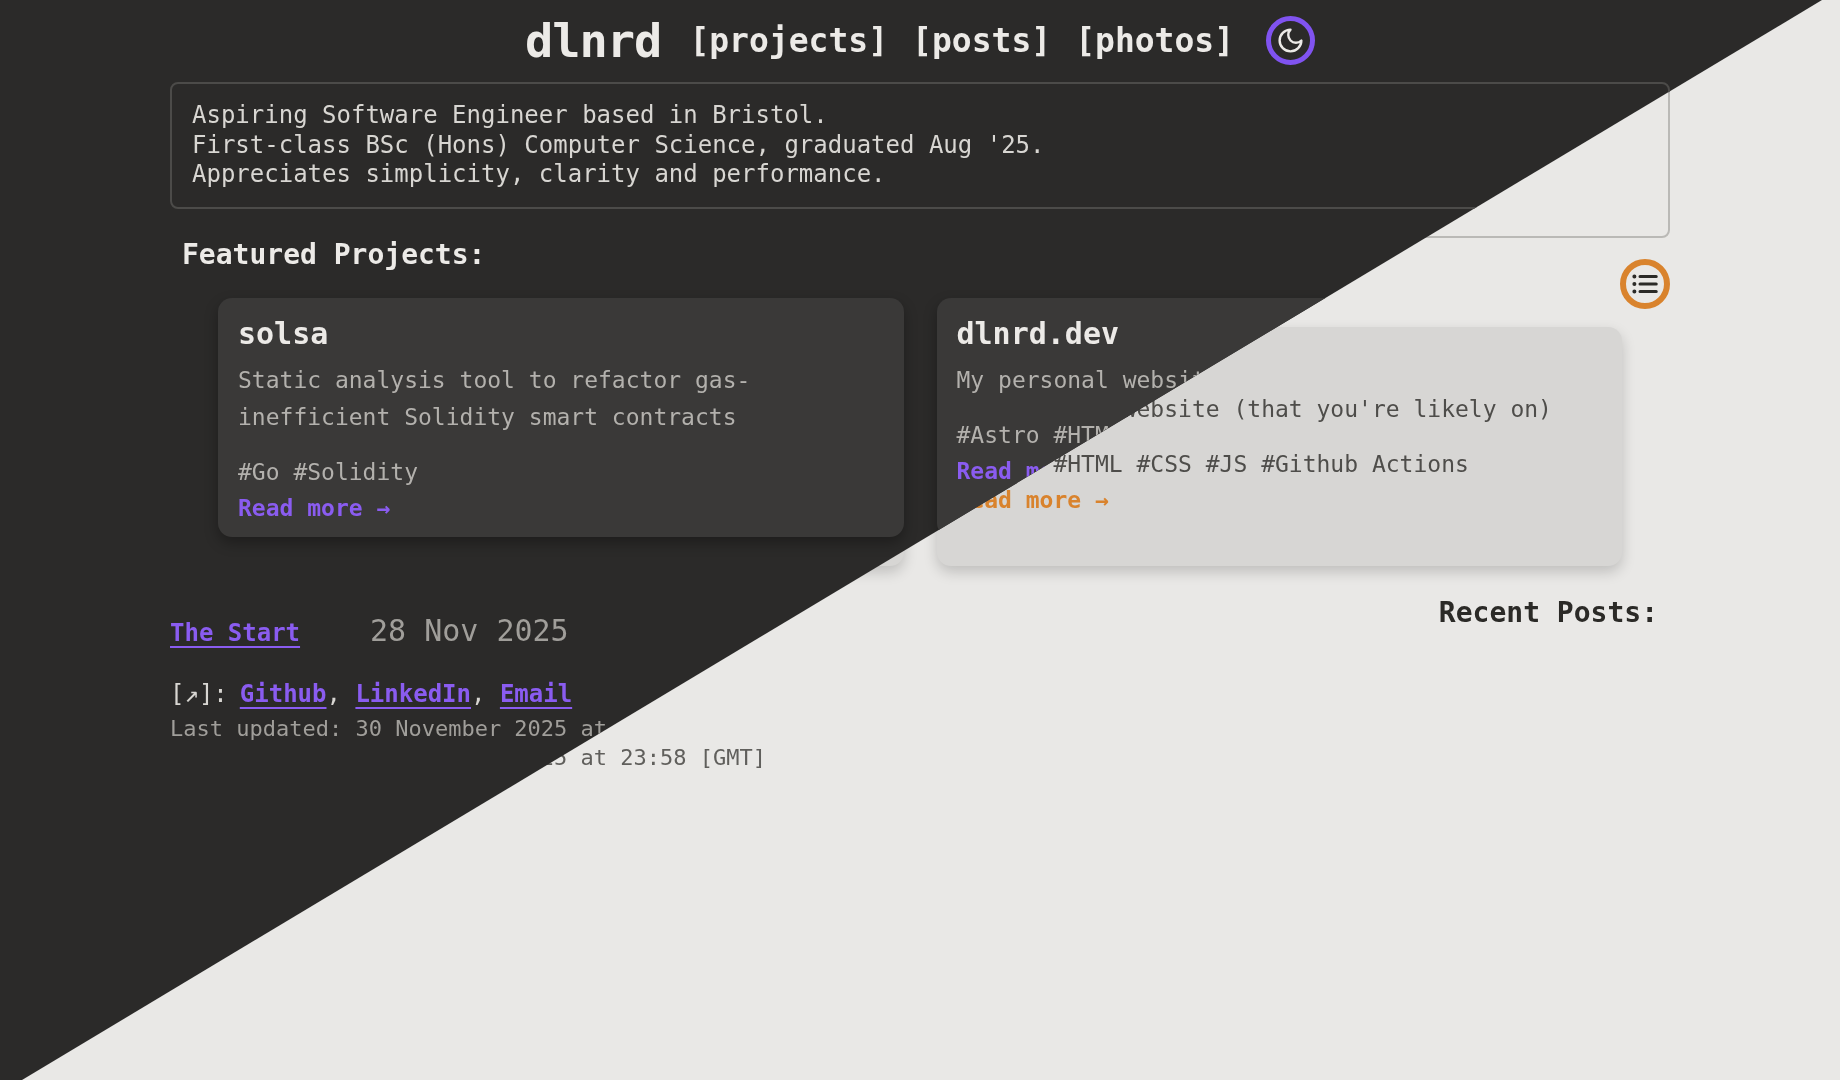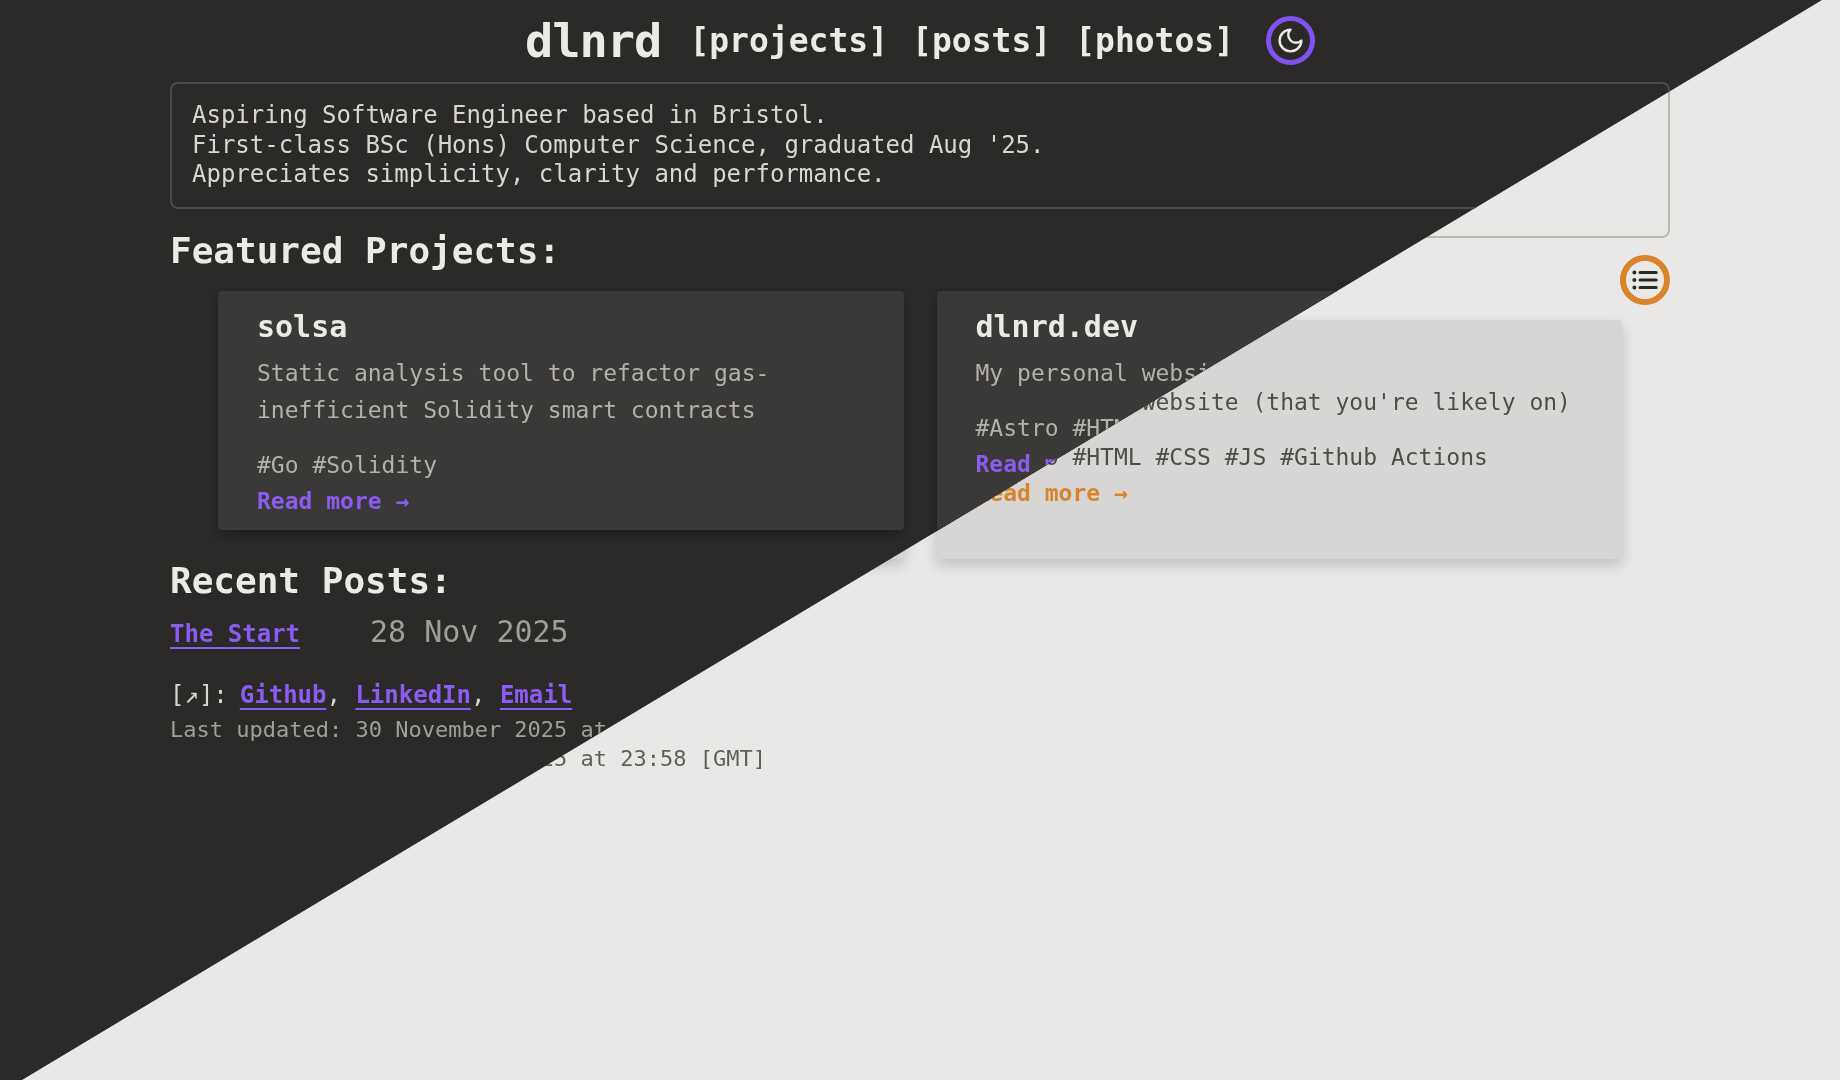--- a/index.html
+++ b/index.html
@@ -103,24 +103,25 @@
   }
 
   
   .section-row {
     margin-top: 17px;
     display: flex;
     align-items: center;
     justify-content: space-between;
   }
   .section-heading {
-    font-size: 36px;
-    font-weight: 700;
-    color: var(--heading);
-    margin: 0;
+    font-size: 28px;
+    font-weight: 700;
+    color: var(--heading);
+    margin: 12px;
+    text-align: right;
   }
   .list-button {
     width: 50px; height: 50px;
     border: 6px solid var(--accent);
     border-radius: 50%;
     background: transparent;
     color: var(--heading);
     display: flex; align-items: center; justify-content: center;
     padding: 0; cursor: pointer;
   }
@@ -129,22 +130,22 @@
   .cards-row {
     margin-top: 15px;
     padding: 0 48px;
     display: flex;
     gap: 33px;
     align-items: stretch;
   }
   .project-card {
     flex: 1 1 0;
     background: var(--card);
-    border-radius: 4px;
-    padding: 14px 39px 16px;
+    border-radius: 14px;
+    padding: 14px 20px 16px;
     box-shadow: 0 6px 14px var(--shadow);
     min-height: 204px;
   }
   .card-title {
     font-size: 30px;
     font-weight: 700;
     color: var(--heading);
     margin: 4px 0 0;
   }
   .card-desc {

